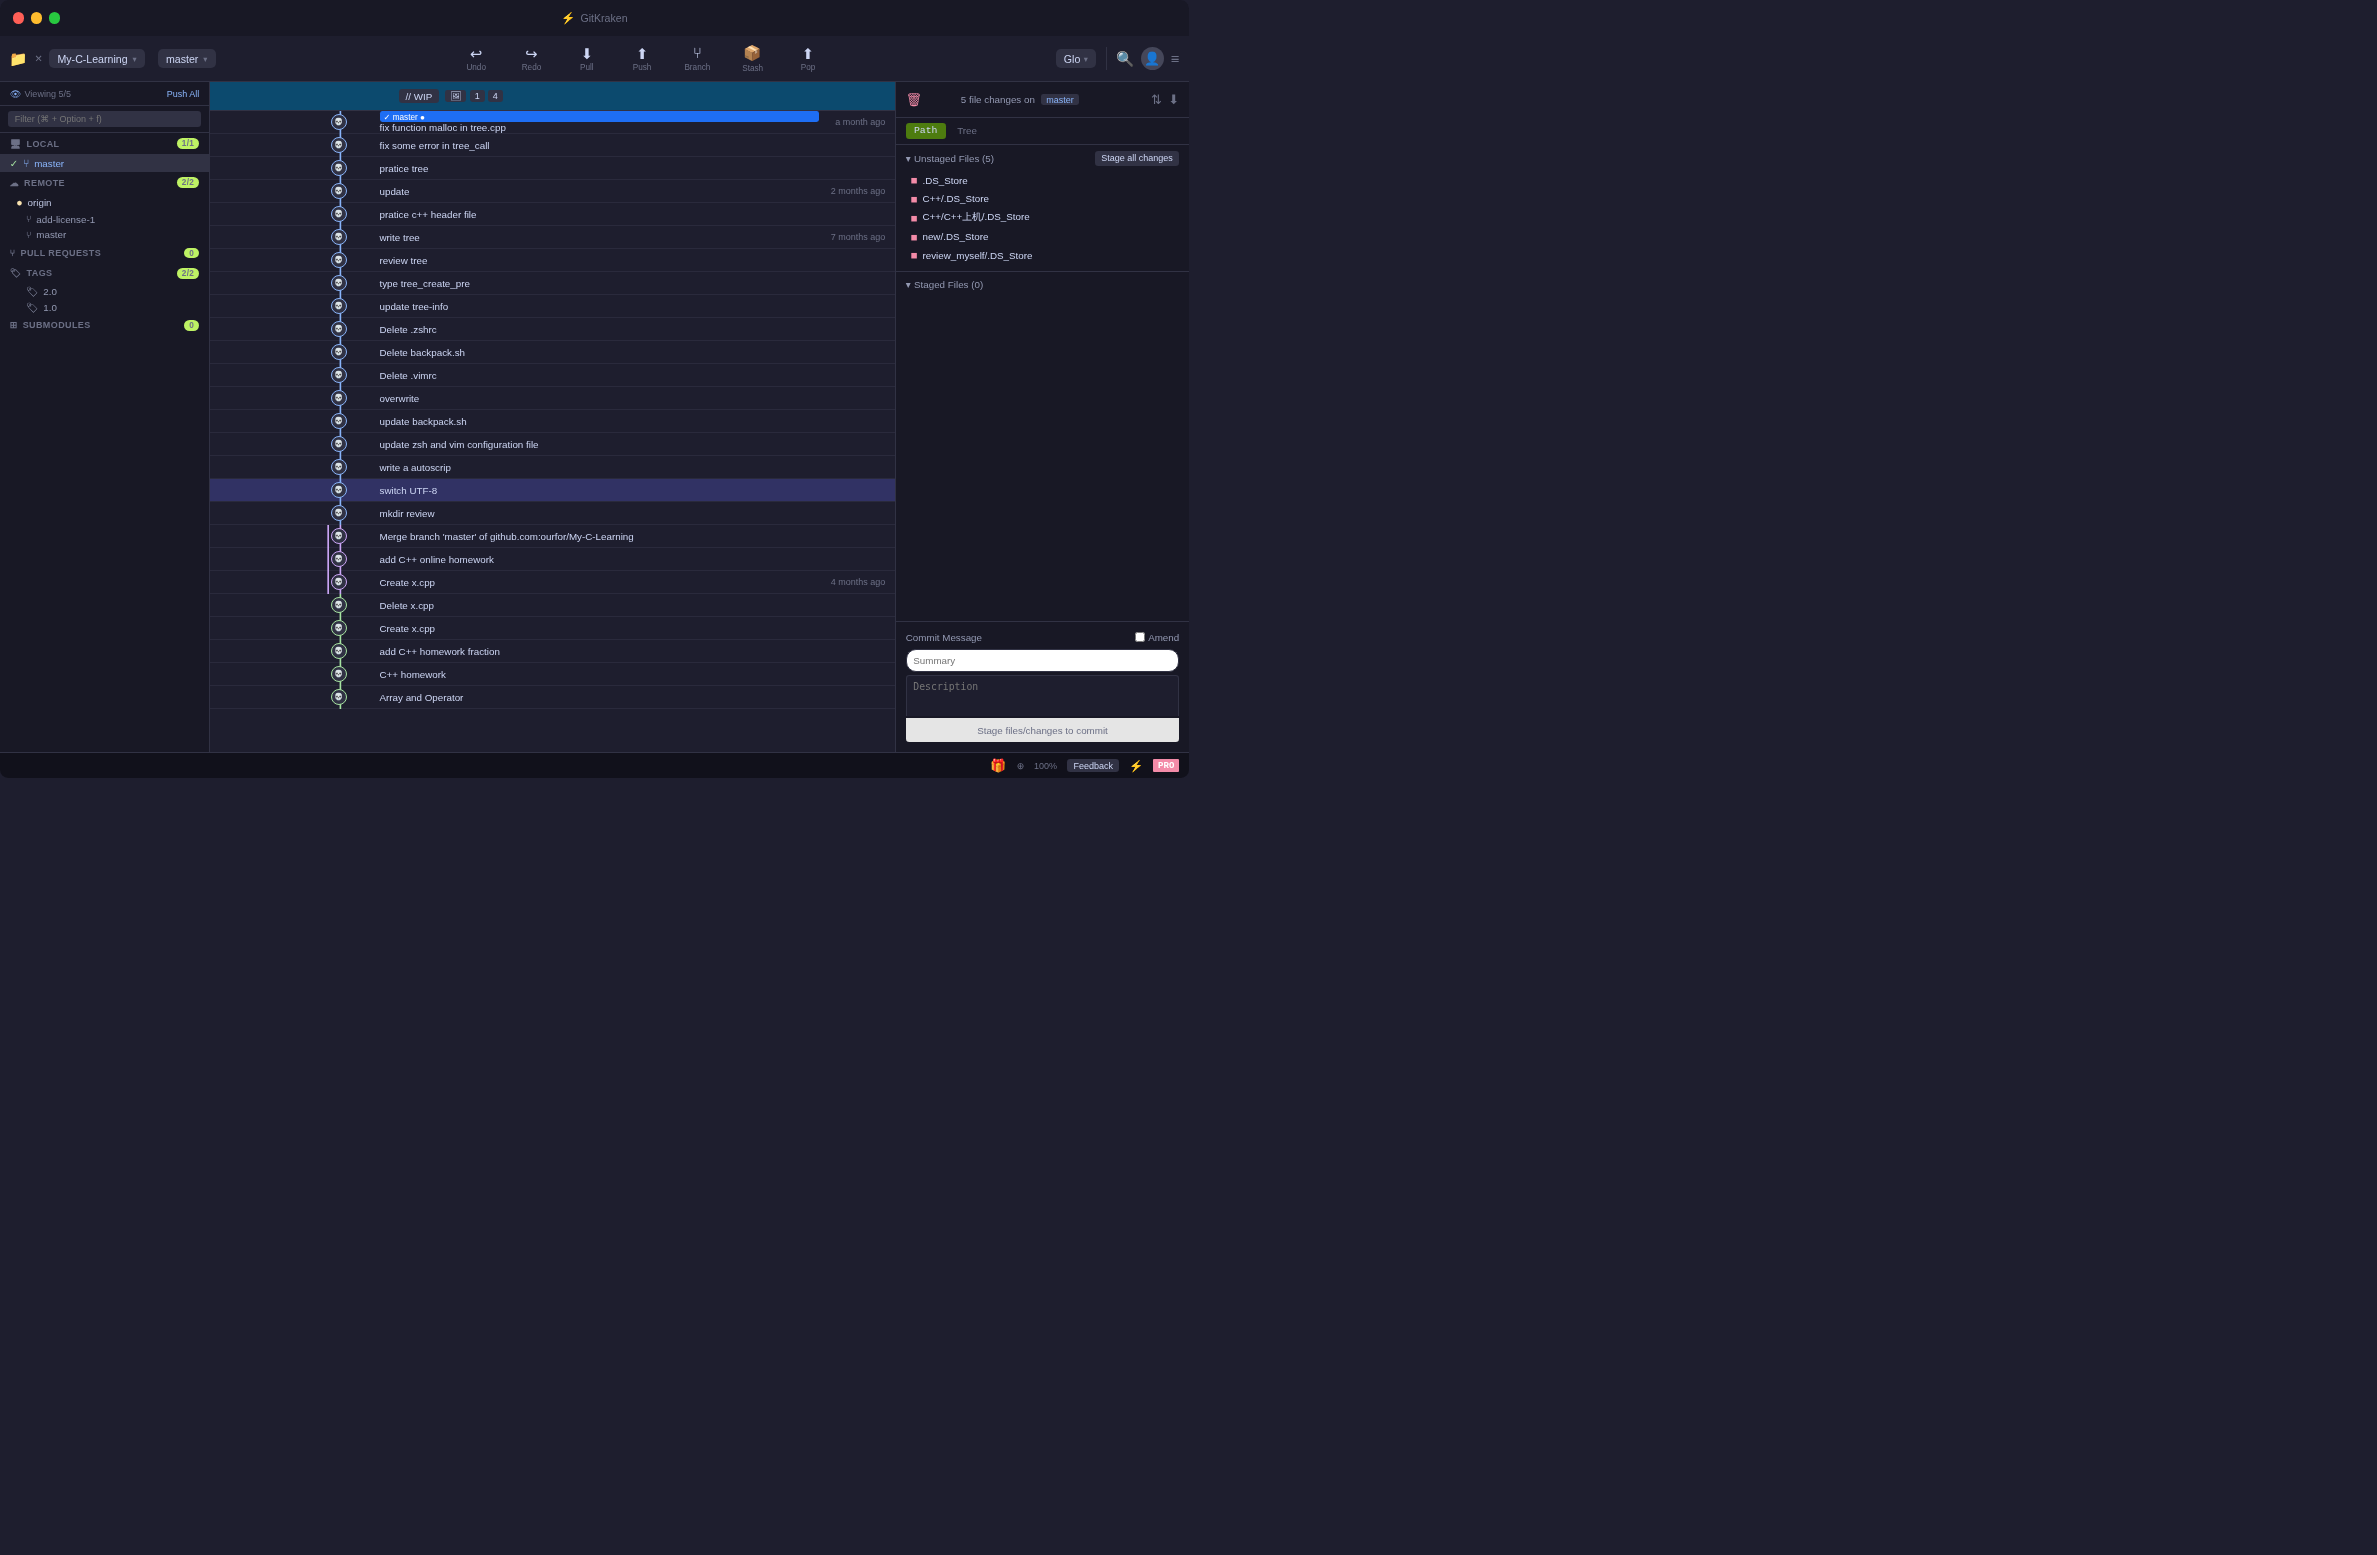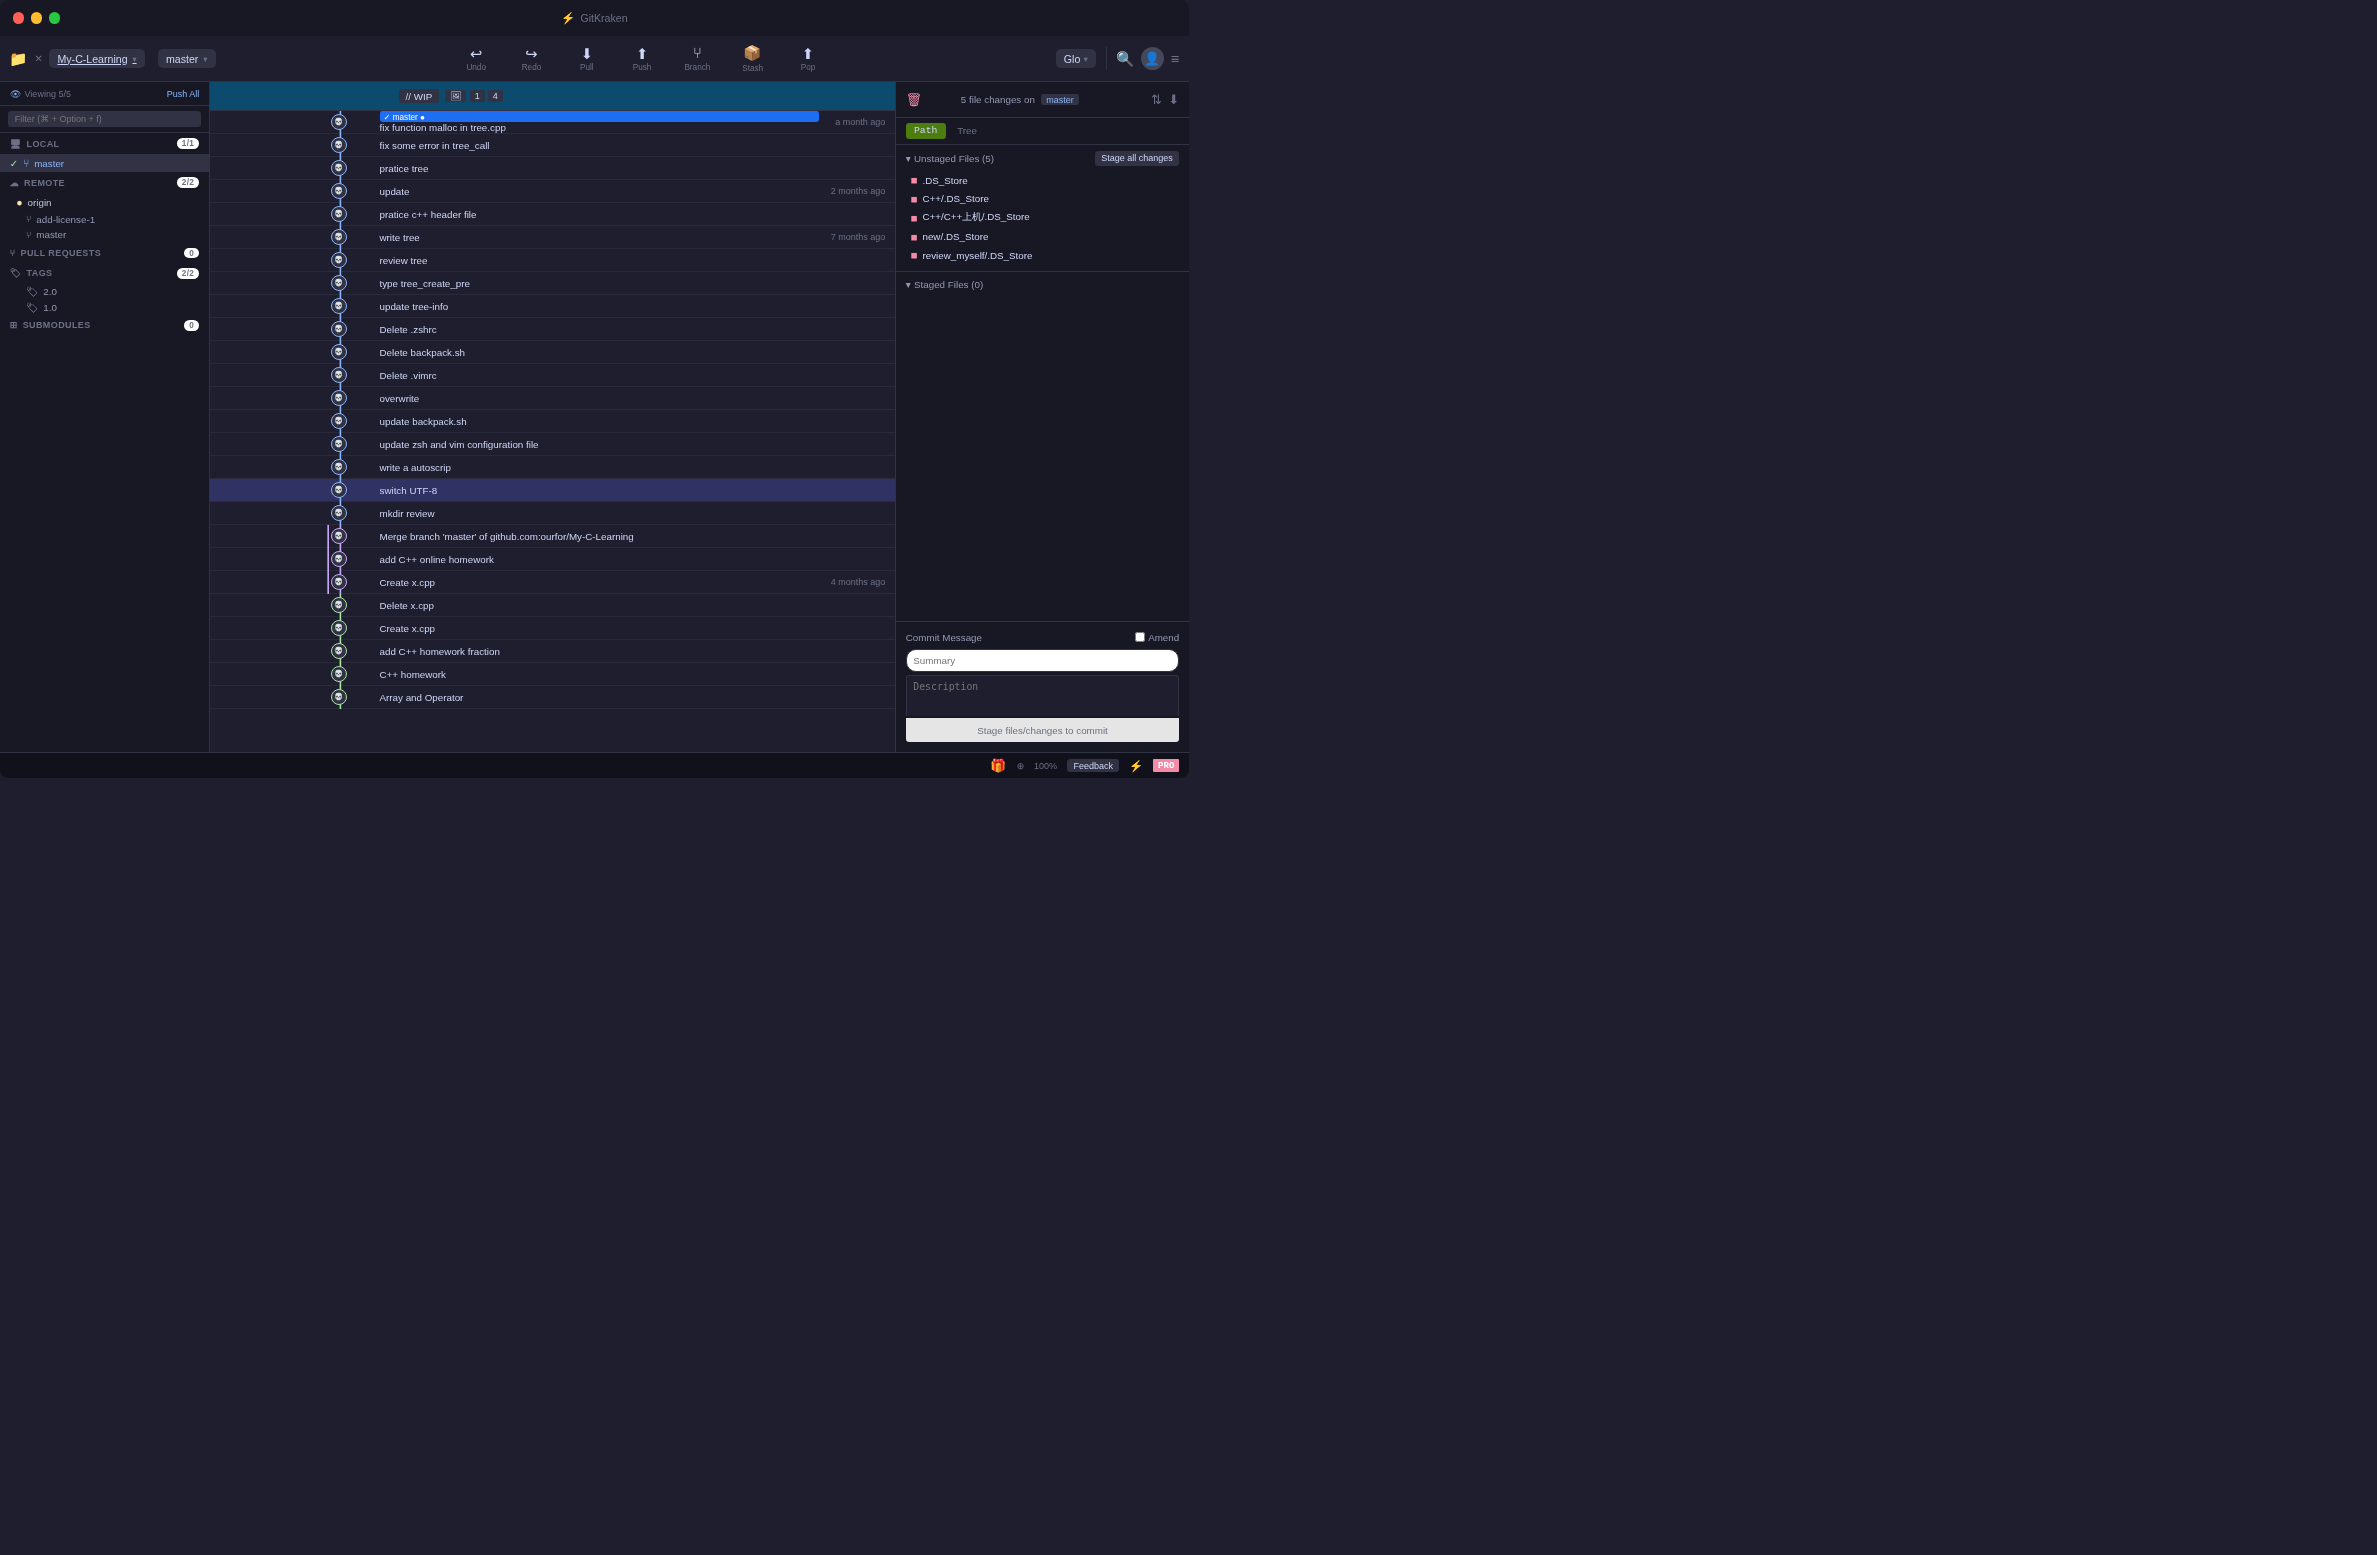--- a/index.html
+++ b/index.html
@@ -64,21 +64,20 @@
     .project-name {
       color: #cdd6f4;
       font-size: 10.6px;
       background: #313244;
       padding: 3.3px 8.2px;
       border-radius: 4.9px;
       display: flex;
       align-items: center;
       gap: 4.9px;
       cursor: pointer;
-      text-decoration: underline;
     }
     .branch-selector {
       color: #cdd6f4;
       font-size: 10.6px;
       background: #313244;
       padding: 3.3px 8.2px;
       border-radius: 4.9px;
       display: flex;
       align-items: center;
       gap: 4.9px;
@@ -181,21 +180,21 @@
       justify-content: space-between;
       padding: 4.9px 9.8px;
       cursor: pointer;
       font-size: 9px;
       font-weight: 600;
       color: #6c7086;
       text-transform: uppercase;
       letter-spacing: 0.4px;
     }
     .sidebar-section-badge {
-      background: #ffffff;
+      background: #bef264;
       color: #6c7086;
       padding: 0.8px 4.9px;
       border-radius: 8.2px;
       font-size: 8.2px;
     }
     .sidebar-item {
       display: flex;
       align-items: center;
       padding: 3.3px 9.8px 3.3px 16.3px;
       cursor: pointer;

